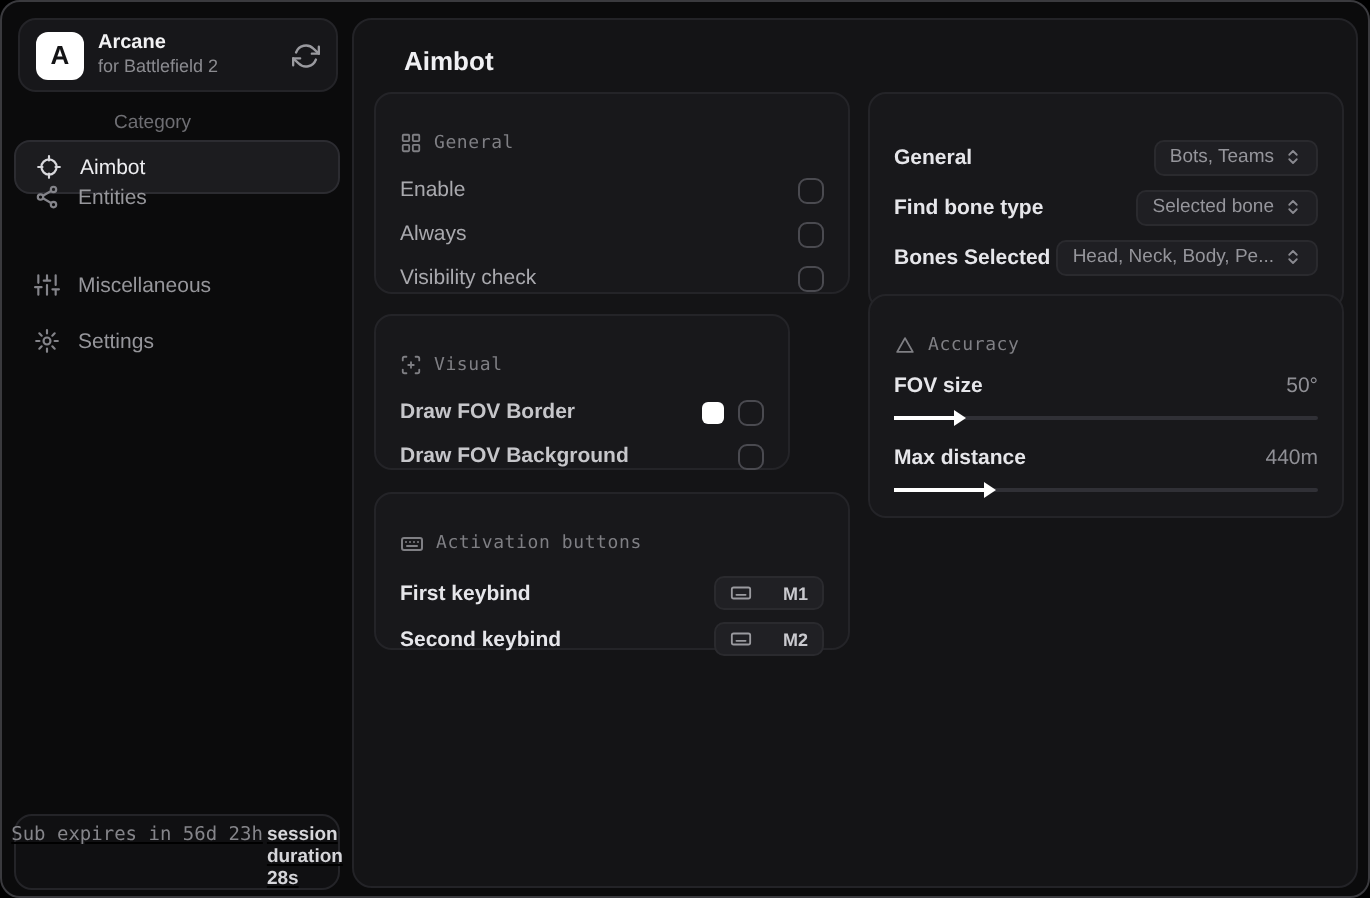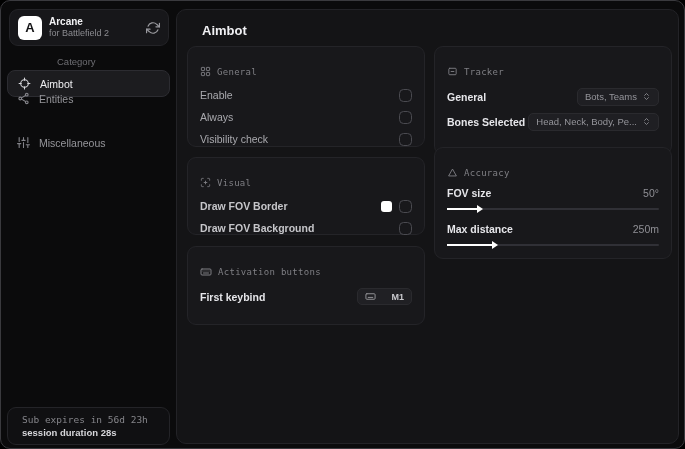--- a/index.html
+++ b/index.html
@@ -18,32 +18,32 @@
   .app-sub{font-size:9px;color:#8b8b90;}
   .refresh-btn{margin-left:auto;color:#9a9a9f;cursor:pointer;}
   .category{position:absolute;left:12px;top:55px;font-size:9.5px;color:#6e6e73;margin-left:44px;}
   .nav-item{position:absolute;left:6px;width:163px;height:27px;border-radius:8px;display:flex;
     align-items:center;gap:9px;padding:0 10px;box-sizing:border-box;color:#96969b;
     font-size:10.5px;cursor:pointer;}
   .nav-item .nico{color:#84848a;flex:0 0 auto;}
   .nav-item.active{background:#1c1c1f;border:1px solid #2c2c31;color:#ededf0;}
   .nav-item.active .nico{color:#d8d8dc;}
   .sub-card{position:absolute;left:6px;top:406px;width:163px;height:38px;border:1px solid #242428;
-    border-radius:9px;box-sizing:border-box;padding:4px 14px;display:flex;flex-direction:column;
-    justify-content:center;gap:2px;background:#101012;}
+    border-radius:9px;box-sizing:border-box;padding:4px 2px;display:flex;flex-direction:row;
+    justify-content:center;gap:2px;background:#101012;text-decoration:underline;}
   .sub-line1{font-family:"DejaVu Sans Mono",monospace;font-size:9.5px;color:#85858a;white-space:nowrap;}
   .sub-line2{font-size:9.5px;font-weight:bold;color:#d6d6da;}
   
   .main{position:absolute;left:175px;top:8px;width:503px;height:435px;background:#141416;
     border:1px solid #232327;border-radius:10px;box-sizing:border-box;}
   .main-title{position:absolute;left:25px;top:13px;font-size:13px;font-weight:bold;color:#f0f0f3;}
   .card{position:absolute;background:#18181b;border:1px solid #242428;border-radius:9px;
     box-sizing:border-box;padding:19px 12px;}
   #card-general{left:10px;top:36px;width:238px;height:101px;}
-  #card-visual{left:10px;top:147px;width:238px;height:78px;}
+  #card-visual{left:10px;top:147px;width:208px;height:78px;}
   #card-activation{left:10px;top:236px;width:238px;height:79px;}
   #card-tracker{left:257px;top:36px;width:238px;height:109px;}
   #card-accuracy{left:257px;top:137px;width:238px;height:112px;}
   .card-header{display:flex;align-items:center;gap:6px;color:#7f7f84;
     font-family:"DejaVu Sans Mono",monospace;font-size:9px;margin-bottom:7px;letter-spacing:.3px;}
   .row{display:flex;align-items:center;justify-content:space-between;height:22px;}
   .row.tall{height:25px;}
   .row-label{font-size:10.5px;color:#a9a9ae;}
   .row-label.mid{color:#c6c6ca;font-weight:bold;}
   .row-label.strong{color:#e6e6ea;font-weight:bold;}
@@ -113,20 +113,29 @@
 
   <div class="nav-item" style="top:128px">
     <span class="nico">
       <svg width="13" height="13" viewBox="0 0 24 24" fill="none" stroke="currentColor" stroke-width="2" stroke-linecap="round">
         <path d="M4 21v-7M4 10V3M12 21v-9M12 8V3M20 21v-5M20 12V3M1 14h6M9 8h6M17 16h6"></path>
       </svg>
     </span>
     <span>Miscellaneous</span>
   </div>
 
+  <div class="nav-item" style="top:156px">
+    <span class="nico">
+      <svg width="13" height="13" viewBox="0 0 24 24" fill="none" stroke="currentColor" stroke-width="2" stroke-linecap="round">
+        <circle cx="12" cy="12" r="3.2"></circle>
+        <path d="M12 2v3M12 19v3M2 12h3M19 12h3M4.9 4.9l2.2 2.2M16.9 16.9l2.2 2.2M19.1 4.9l-2.2 2.2M7.1 16.9l-2.2 2.2"></path>
+      </svg>
+    </span>
+    <span>Settings</span>
+  </div>
 
   <div class="sub-card">
     <span class="sub-line1">Sub expires in 56d 23h</span>
     <span class="sub-line2">session duration 28s</span>
   </div>
 
   <div class="main">
     <div class="main-title">Aimbot</div>
 
     <div class="card" id="card-general">
@@ -193,36 +202,50 @@
         <span class="keybtn">
           <span class="kico">
             <svg width="11" height="11" viewBox="0 0 24 24" fill="none" stroke="currentColor" stroke-width="2" stroke-linecap="round">
               <rect x="2" y="6" width="20" height="12" rx="2"></rect>
                 <path d="M7 14h10"></path>
             </svg>
           </span>
           <span>M1</span>
         </span>
       </div>
+      <div class="row" style="height:23px">
+        <span class="row-label strong">Second keybind</span>
+        <span class="keybtn">
+          <span class="kico">
+            <svg width="11" height="11" viewBox="0 0 24 24" fill="none" stroke="currentColor" stroke-width="2" stroke-linecap="round">
+              <rect x="2" y="6" width="20" height="12" rx="2"></rect>
+                <path d="M7 14h10"></path>
+            </svg>
+          </span>
+          <span>M2</span>
+        </span>
+      </div>
     </div>
 
     <div class="card" id="card-tracker">
-      <div class="card-header">
-        <span>
-          <svg width="11" height="11" viewBox="0 0 24 24" fill="none" stroke="currentColor" stroke-width="2" stroke-linecap="round">
-            <rect x="4" y="5" width="16" height="14" rx="2"></rect>
-              <path d="M9 12h6"></path>
-          </svg>
-        </span>
-        <span>Tracker</span>
-      </div>
       <div class="row tall">
         <span class="row-label strong">General</span>
         <span class="dropdown">
           <span class="dval">Bots, Teams</span>
+          <span class="uico">
+            <svg width="9" height="9" viewBox="0 0 24 24" fill="none" stroke="currentColor" stroke-width="2.4" stroke-linecap="round" stroke-linejoin="round">
+              <path d="M7 9l5-5 5 5M7 15l5 5 5-5"></path>
+            </svg>
+          </span>
+        </span>
+      </div>
+      <div class="row tall">
+        <span class="row-label strong">Find bone type</span>
+        <span class="dropdown">
+          <span class="dval">Selected bone</span>
           <span class="uico">
             <svg width="9" height="9" viewBox="0 0 24 24" fill="none" stroke="currentColor" stroke-width="2.4" stroke-linecap="round" stroke-linejoin="round">
               <path d="M7 9l5-5 5 5M7 15l5 5 5-5"></path>
             </svg>
           </span>
         </span>
       </div>
       <div class="row tall">
         <span class="row-label strong">Bones Selected</span>
         <span class="dropdown" style="max-width:132px">
@@ -255,21 +278,21 @@
           <div class="track"></div>
           <div class="fill" style="width: 15%;"></div>
           <div class="thumb" style="left: 15%;"></div>
         </div>
       </div>
 
 
       <div class="acc-row">
         <div class="acc-top">
           <span class="row-label strong">Max distance</span>
-          <span class="value">250m</span>
+          <span class="value">440m</span>
         </div>
         <div class="slider">
           <div class="track"></div>
           <div class="fill" style="width: 22%;"></div>
           <div class="thumb" style="left: 22%;"></div>
         </div>
       </div>
     </div>
   </div>
 </div>

